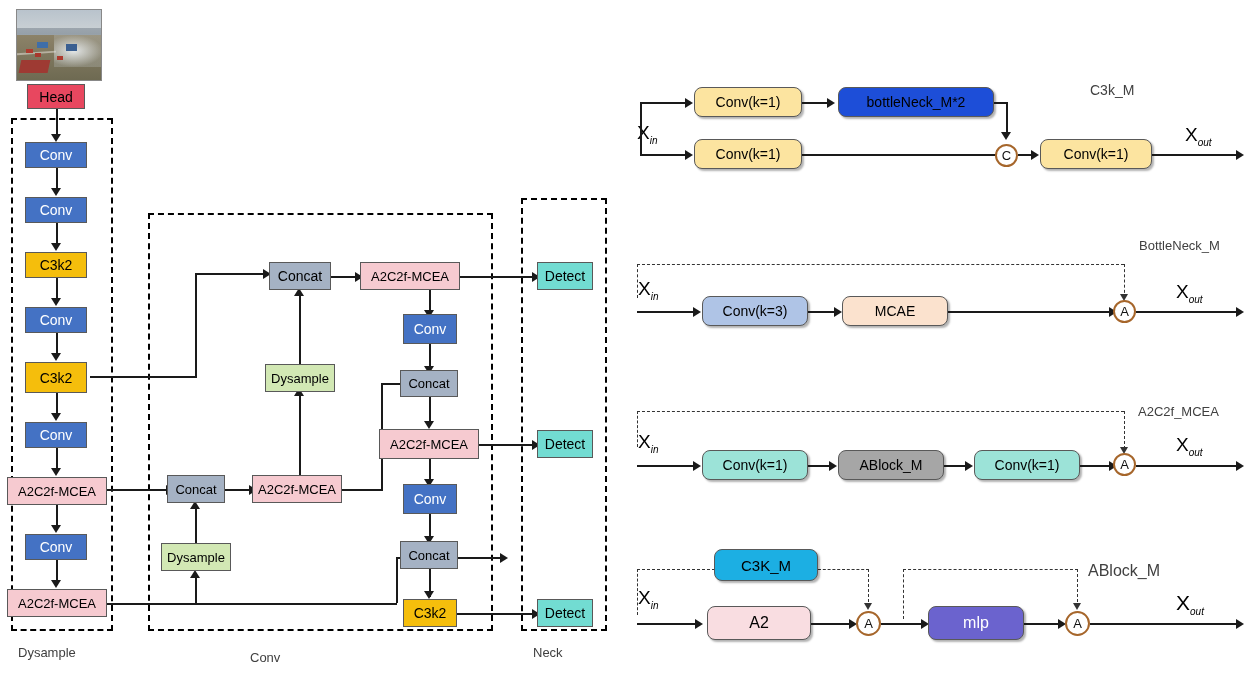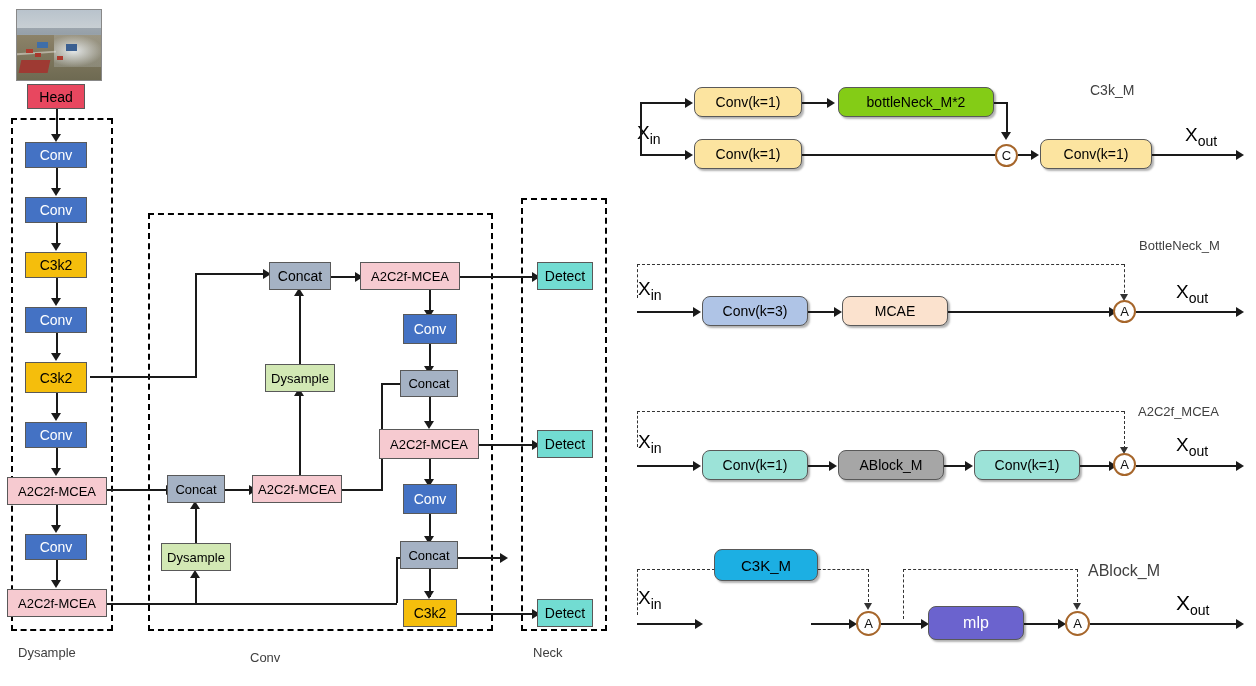--- a/index.html
+++ b/index.html
@@ -16,21 +16,21 @@
 
   
   .c-conv      {background:#4472C4;}
   .c-c3k2      {background:#F5BE0C;}
   .c-mcea      {background:#F6CAD0;}
   .c-input     {background:#E8475F;}
   .c-concat    {background:#A5B2C4;}
   .c-dysample  {background:#D2E8B4;}
   .c-detect    {background:#72DCD2;}
   .c-convk     {background:#FCE4A0;}
-  .c-bottle    {background:#84cc16;}
+  .c-bottle    {background:#1d4ed8;}
   .c-convk3    {background:#AFC4E6;}
   .c-mcae      {background:#FBE2CE;}
   .c-convk1t   {background:#9CE3D8;}
   .c-ablock    {background:#A6A6A6;}
   .c-c3km      {background:#1CAFE3;}
   .c-a2        {background:#F9DDE1;}
   .c-mlp       {background:#6B63CE;}
 
   
   .group{position:absolute;box-sizing:border-box;border:2px dashed #000;}
@@ -50,21 +50,21 @@
   .ah-r{border-top:5px solid transparent;border-bottom:5px solid transparent;border-left:8px solid #1a1a1a;}
   .ah-dg{border-left:4px solid transparent;border-right:4px solid transparent;border-top:7px solid #333;}
 
   
   .opc{position:absolute;box-sizing:border-box;border:2px solid #A6662B;
        border-radius:50%;background:#fff;display:flex;align-items:center;
        justify-content:center;font-size:13px;color:#111;}
 
   
   .xlab{position:absolute;font-size:19px;color:#000;white-space:nowrap;}
-  .xlab sub{font-size:14px;}
+  .xlab sub{font-size:10px;font-style:italic;}
   .blklab{position:absolute;font-size:14px;color:#BF5B17;white-space:nowrap;}
 
   
   .thumb{position:absolute;border:1px solid #888;overflow:hidden;}
   .thumb .sky{position:absolute;left:0;top:0;width:100%;height:34%;
        background:linear-gradient(#b9c3cc,#cdd3d6);}
   .thumb .city{position:absolute;left:0;top:26%;width:100%;height:12%;
        background:linear-gradient(#9aa3ab,#8f9aa3);opacity:.95;}
   .thumb .ground{position:absolute;left:0;top:36%;width:100%;height:64%;
        background:linear-gradient(#8c8268,#6e6a52);}
@@ -405,20 +405,23 @@
   <div class="dash-v" style="left:637px;top:569px;height:46px;"></div>
   <div class="dash-h" style="left:637px;top:569px;width:78px;"></div>
   <div class="dash-h" style="left:818px;top:569px;width:51px;"></div>
   <div class="dash-v" style="left:868px;top:569px;height:38px;"></div>
   <div class="ah ah-dg" style="left:864px;top:603px;"></div>
 
   <div class="node round shadow c-c3km" style="left:714px;top:549px;width:104px;height:32px;font-size:15px;">
       <span>C3K_M</span>
     </div>
 
+  <div class="node round shadow c-a2" style="left:707px;top:606px;width:104px;height:34px;font-size:16px;">
+      <span>A2</span>
+    </div>
   <div class="ln lnh" style="left:811px;top:623px;width:42px;"></div>
   <div class="ah ah-r" style="left:849px;top:619px;"></div>
 
   <div class="opc" style="left:856px;top:611px;width:25px;height:25px;">
       <span>A</span>
     </div>
 
   <div class="ln lnh" style="left:881px;top:623px;width:44px;"></div>
   <div class="ah ah-r" style="left:921px;top:619px;"></div>
 

